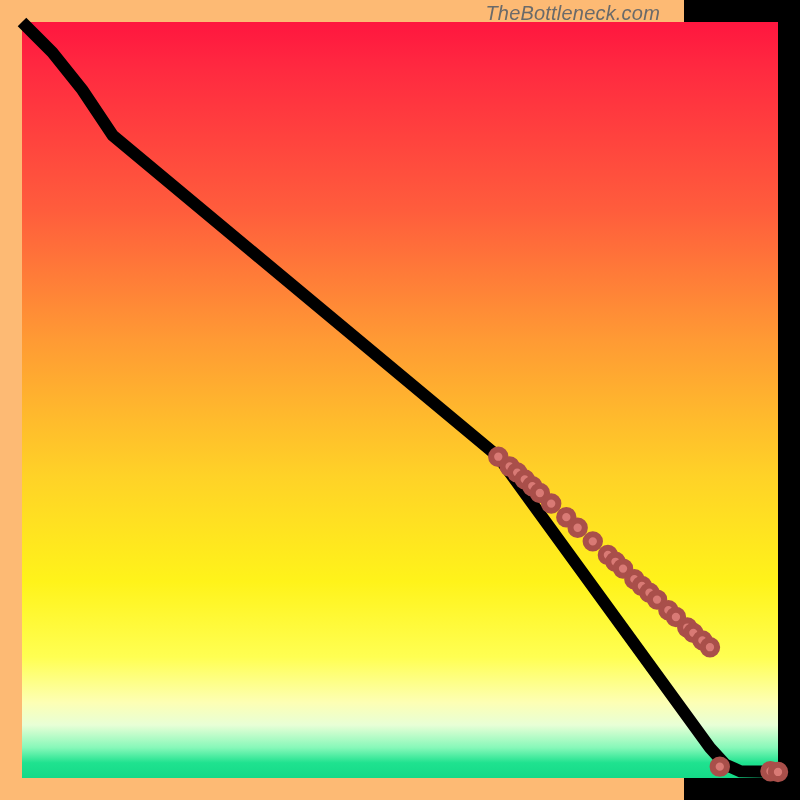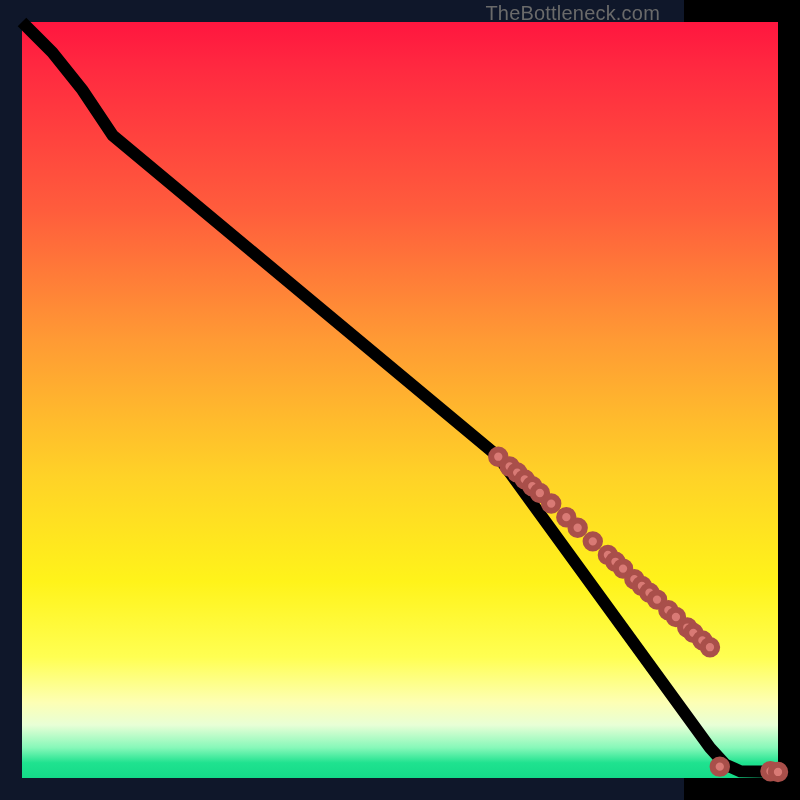--- a/index.html
+++ b/index.html
@@ -10,21 +10,22 @@
     background: #000;
     overflow: hidden;
     font-family: Arial, Helvetica, sans-serif;
   }
   .frame {
     position: absolute;
     left: 0;
     top: 0;
     width: 684px;
     height: 800px;
-    background: #0f172a;
+    background: #fdba74;
+    font-style: italic;
   }
   .plot {
     position: absolute;
     left: 22px;
     top: 22px;
     width: 756px;
     height: 756px;
     
     background: linear-gradient(
       to bottom,

